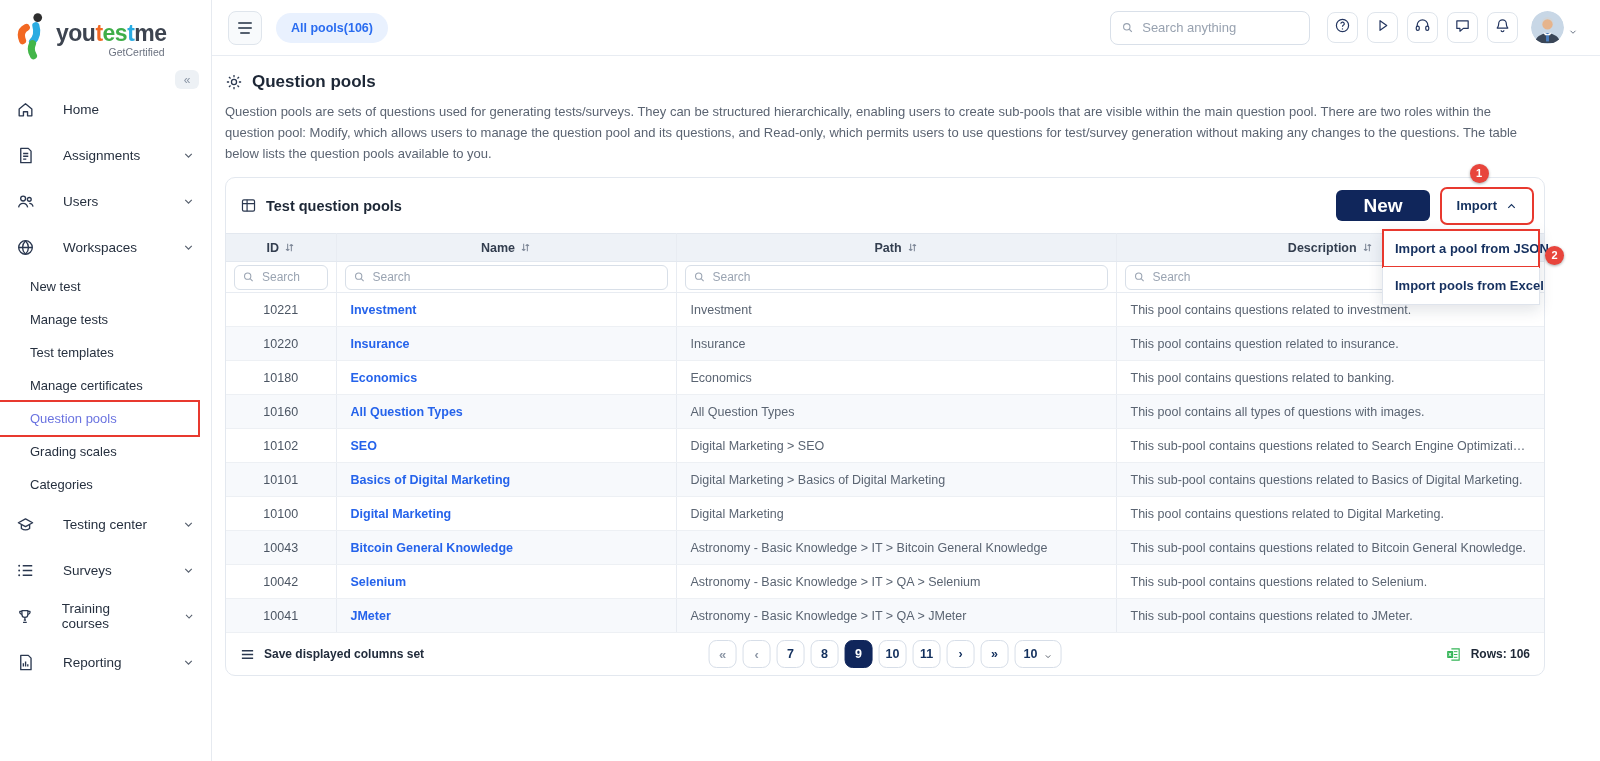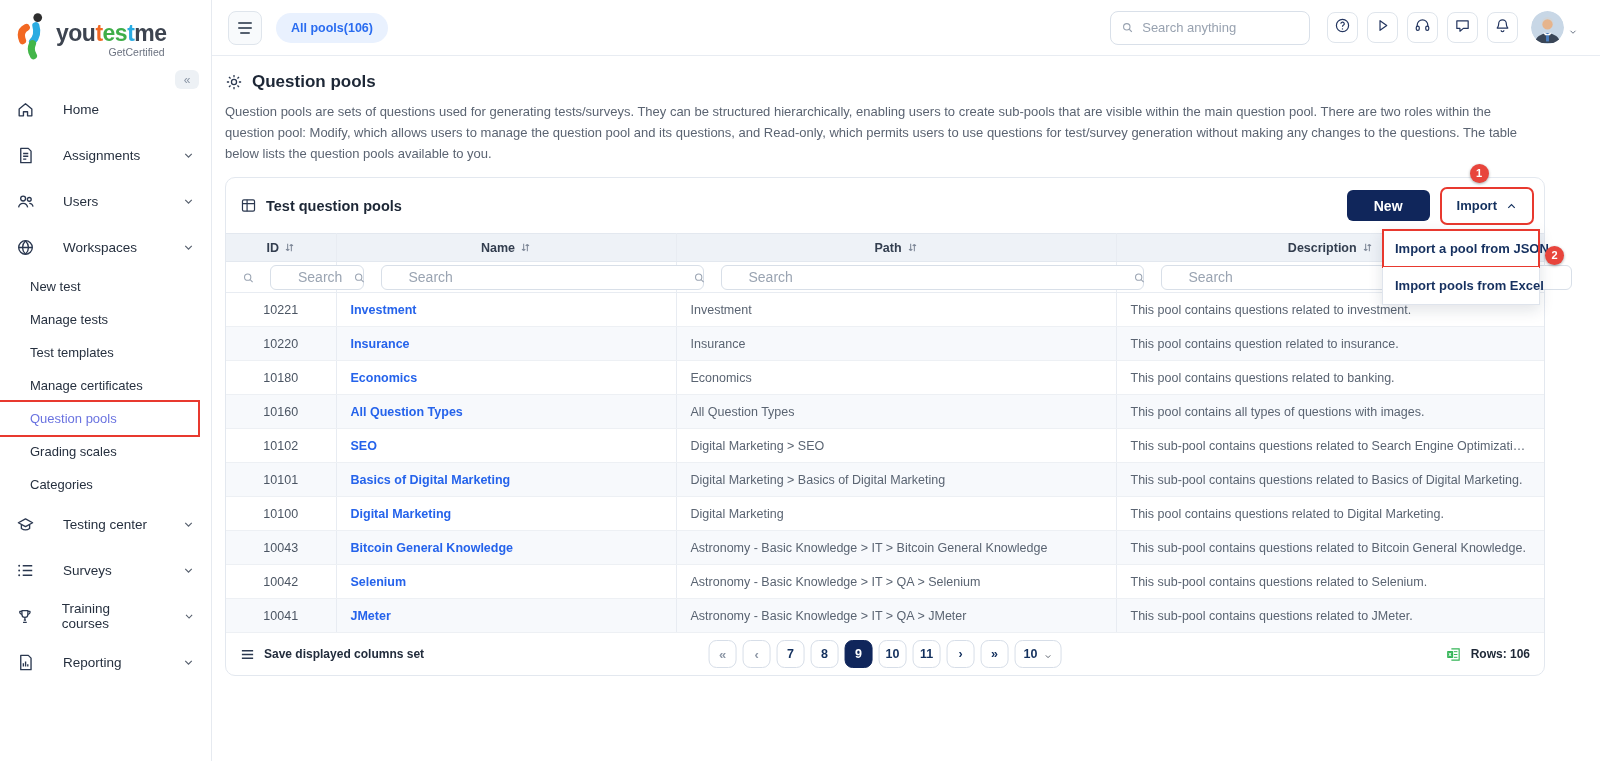--- a/index.html
+++ b/index.html
@@ -59,21 +59,21 @@
   .page-title { display:flex; align-items:center; gap:9px; font-size:17px; font-weight:bold; color:#1d2736; }
   .page-title .icon { width:18px; height:18px; color:#2b3850; }
   .page-desc { margin-top:10px; font-size:13px; line-height:1.6; color:#5b6472; max-width:1310px; }
 
   .card { margin-top:13px; border:1px solid #e3e8ef; border-radius:10px; position:relative; background:#fff; }
   .card-header { display:flex; align-items:center; gap:9px; padding:12px 14px; }
   .card-title { font-weight:bold; font-size:14.5px; color:#1d2736; }
   .card-header .icon { width:17px; height:17px; color:#2b3850; }
   .header-actions { margin-left:auto; display:flex; align-items:center; gap:14px; position:relative; }
   .btn-new { background:#10265b; color:#fff; border:0; border-radius:6px; padding:0 27px; height:31px;
-    font-size:14px; font-weight:bold; font-family:inherit; cursor:pointer; }
+    font-size:19px; font-weight:bold; font-family:inherit; cursor:pointer; }
   .import-wrap { position:relative; }
   .btn-import { background:#fff; color:#13305e; border:0; border-radius:3px; padding:0 13px; height:30px;
     font-size:13px; font-weight:bold; font-family:inherit; display:flex; align-items:center; gap:9px;
     cursor:pointer; outline:2px solid #e8392f; outline-offset:2px; }
   .btn-import .chev-sm { width:11px; height:11px; color:#13305e; }
   .badge { position:absolute; width:19px; height:19px; border-radius:50%; background:#e8453c; color:#fff;
     font-size:11px; font-weight:bold; display:grid; place-items:center; box-shadow:0 1px 3px rgba(0,0,0,.35); z-index:30; }
   .badge-1 { top:-27px; left:26px; }
   .dropdown { position:absolute; top:calc(100% + 8px); right:-10px; width:158px; background:#be185d;
     border:1px solid #dfe4ec; box-shadow:0 5px 14px rgba(20,30,60,.12); z-index:20; }
@@ -86,22 +86,22 @@
   table { width:100%; border-collapse:collapse; table-layout:fixed; }
   col.c-id { width:110px; } col.c-name { width:340px; } col.c-path { width:440px; }
   thead th { background:#eef2f7; font-size:12.5px; font-weight:bold; color:#333e4f; height:28px;
     border-top:1px solid #e3e8ef; border-bottom:1px solid #e3e8ef; text-align:center; }
   thead th:not(:last-child), tbody td:not(:last-child), .srow td:not(:last-child) { border-right:1px solid #e8ecf2; }
   .th-inner { display:inline-flex; align-items:center; gap:5px; cursor:pointer; }
   .sort-ic { width:11px; height:11px; }
   .srow td { height:31px; padding:0 8px; border-bottom:1px solid #e8ecf2; background:#fff; }
   .tsearch { position:relative; }
   .tsearch .icon { position:absolute; left:8px; top:50%; transform:translateY(-50%); width:13px; height:13px; color:#9aa4b2; }
-  .tsearch input { width:100%; height:25px; border:1px solid #d8dfe8; border-radius:6px; font-size:14px;
-    font-family:inherit; padding:0 8px 0 27px; color:#374151; outline:0;margin-left:36px; }
+  .tsearch input { width:100%; height:25px; border:1px solid #d8dfe8; border-radius:6px; font-size:12px;
+    font-family:inherit; padding:0 8px 0 27px; color:#374151; outline:0; }
   .tsearch input::placeholder { color:#9aa4b2; }
   tbody td { height:34px; font-size:12.5px; color:#5a6472; padding:0 14px; white-space:nowrap;
     overflow:hidden; text-overflow:ellipsis; border-bottom:1px solid #edf0f4; }
   tbody tr.even td { background:#f7f9fc; }
   td.td-id { text-align:center; color:#4b5563; padding:0 6px; }
   .pool-link { color:#2563eb; font-weight:bold; cursor:pointer; }
 
   
   .card-footer { height:42px; display:flex; align-items:center; padding:0 14px; position:relative; }
   .save-cols { display:flex; align-items:center; gap:9px; font-size:12px; font-weight:bold; color:#222c3c; cursor:pointer; }

